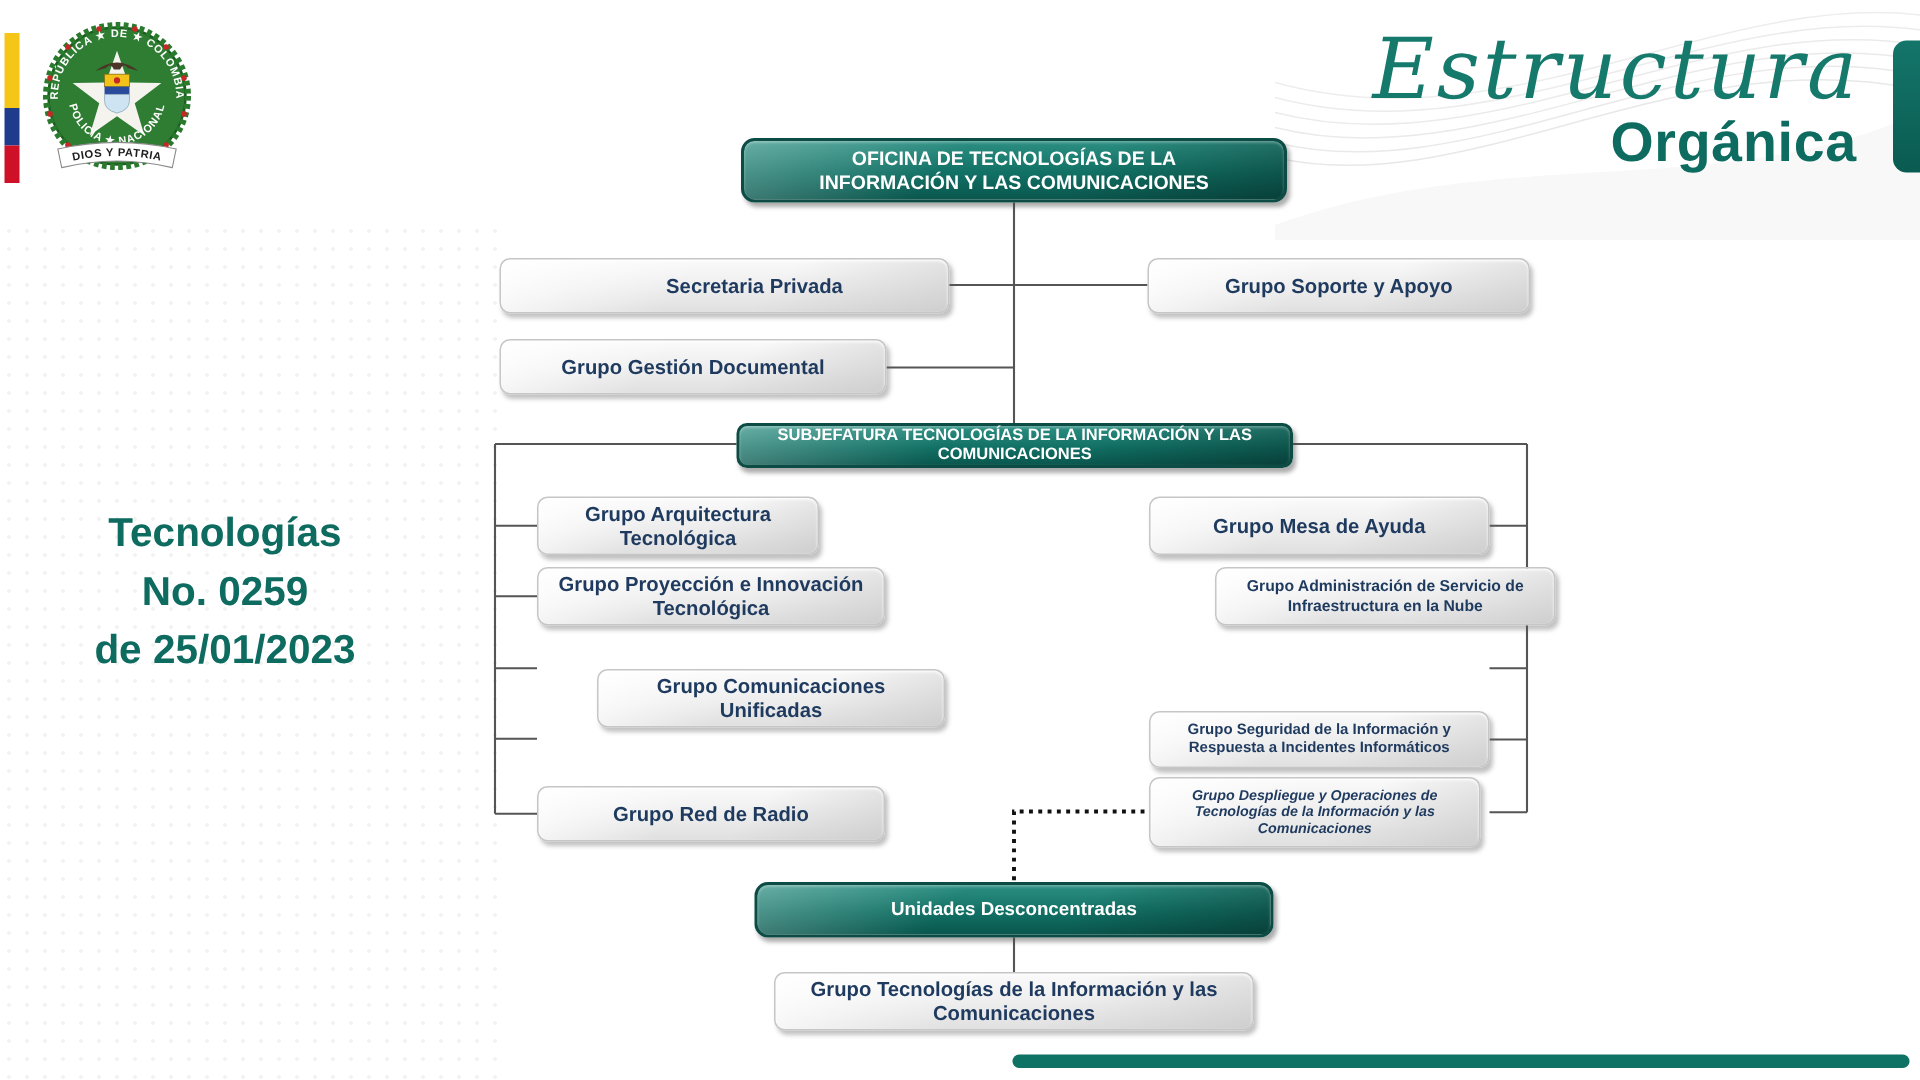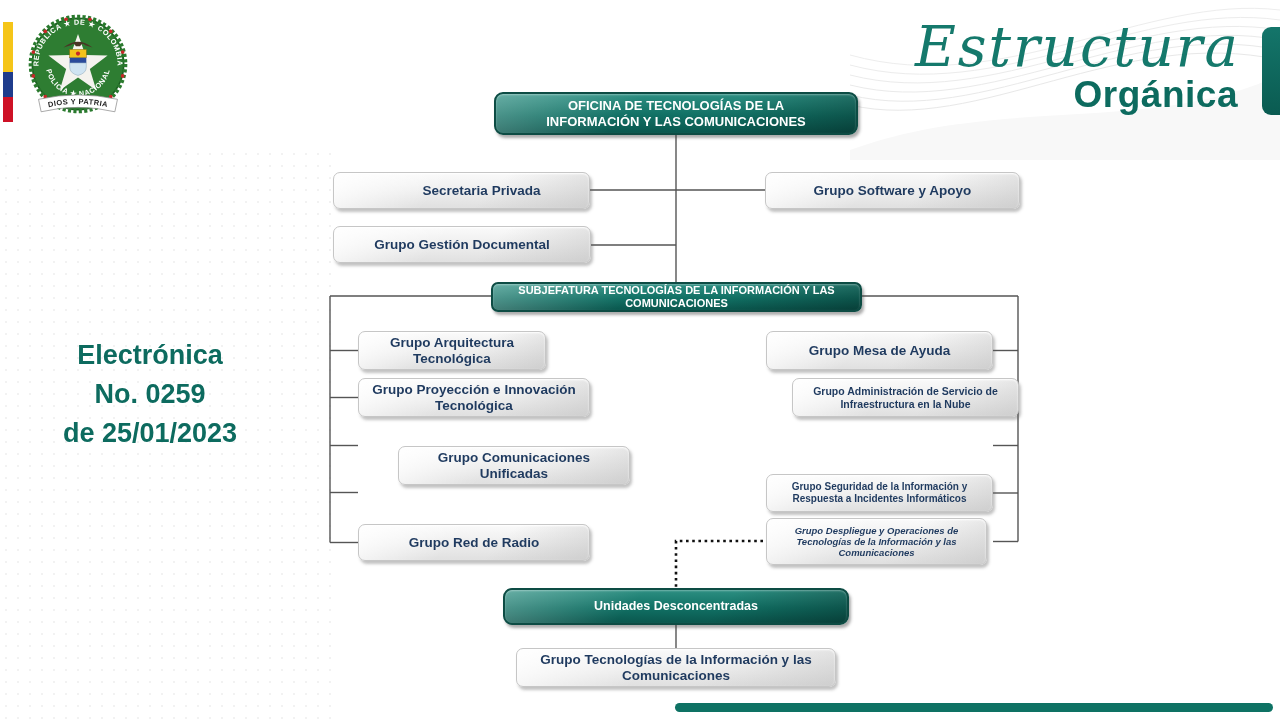--- a/index.html
+++ b/index.html
@@ -108,21 +108,21 @@
     <text font-size="7.2" font-weight="bold" fill="#1d1d1d" letter-spacing="0.4">
       <textPath href="#arcBanner" startOffset="50%" text-anchor="middle">DIOS Y PATRIA</textPath>
     </text>
   </svg>
 
   <div class="script-title">Estructura</div>
   <div class="bold-title">Orgánica</div>
   <div class="side-tab"></div>
 
   <div class="resolution">
-    <div>Electrónica</div>
+    <div>Tecnologías</div>
     <div>No. 0259</div>
     <div>de 25/01/2023</div>
   </div>
 
   <svg id="connectors" width="1280" height="720" viewBox="0 0 1280 720">
     <g stroke="#555555" stroke-width="1.4" fill="none">
       <line x1="676" y1="135" x2="676" y2="283"></line>
       <line x1="590" y1="190" x2="765" y2="190"></line>
       <line x1="591" y1="245" x2="676" y2="245"></line>
       <line x1="330" y1="296" x2="491" y2="296"></line>
@@ -139,35 +139,35 @@
       <line x1="993" y1="445.5" x2="1018" y2="445.5"></line>
       <line x1="993" y1="493" x2="1018" y2="493"></line>
       <line x1="993" y1="541.5" x2="1018" y2="541.5"></line>
       <line x1="676" y1="625" x2="676" y2="648"></line>
     </g>
     <path d="M763,541 L676,541 L676,588" fill="none" stroke="#111111" stroke-width="2.6" stroke-dasharray="2.6 3.6"></path>
   </svg>
 
   <div class="obox teal-box" style="left:494px;top:92px;width:364px;height:43px;font-size:13px;padding:2px 34px;">OFICINA DE TECNOLOGÍAS DE LA INFORMACIÓN Y LAS COMUNICACIONES</div>
 
-  <div class="obox gray-box" style="left:333px;top:172px;width:257px;height:37px;font-size:13.5px;padding-left:40px;">Secretaria Privada</div>
+  <div class="obox gray-box" style="left:333px;top:172px;width:300px;height:37px;font-size:13.5px;padding-left:40px;">Secretaria Privada</div>
 
-  <div class="obox gray-box" style="left:765px;top:172px;width:255px;height:37px;font-size:13.5px;">Grupo Software y Apoyo</div>
+  <div class="obox gray-box" style="left:765px;top:172px;width:255px;height:37px;font-size:13.5px;">Grupo Soporte y Apoyo</div>
 
   <div class="obox gray-box" style="left:333px;top:226px;width:258px;height:37px;font-size:13.5px;">Grupo Gestión Documental</div>
 
   <div class="obox teal-box" style="left:491px;top:282px;width:371px;height:30px;font-size:11px;padding:1px 14px;border-radius:7px;">SUBJEFATURA TECNOLOGÍAS DE LA INFORMACIÓN Y LAS COMUNICACIONES</div>
 
   <div class="obox gray-box" style="left:358px;top:331px;width:188px;height:39px;font-size:13.5px;padding:2px 10px;">Grupo Arquitectura Tecnológica</div>
   <div class="obox gray-box" style="left:358px;top:378px;width:232px;height:39px;font-size:13.5px;padding:2px 10px;">Grupo Proyección e Innovación Tecnológica</div>
   <div class="obox gray-box" style="left:358px;top:446px;width:232px;height:39px;font-size:13.5px;padding:2px 10px;margin-left:40px;">Grupo Comunicaciones Unificadas</div>
   <div class="obox gray-box" style="left:358px;top:524px;width:232px;height:37px;font-size:13.5px;padding:2px 10px;">Grupo Red de Radio</div>
 
   <div class="obox gray-box" style="left:766px;top:331px;width:227px;height:39px;font-size:13.5px;padding:2px 10px;">Grupo Mesa de Ayuda</div>
-  <div class="obox gray-box" style="left:792px;top:378px;width:227px;height:39px;font-size:10.5px;padding:2px 8px;">Grupo Administración de Servicio de Infraestructura en la Nube</div>
+  <div class="obox gray-box" style="left:810px;top:378px;width:227px;height:39px;font-size:10.5px;padding:2px 8px;">Grupo Administración de Servicio de Infraestructura en la Nube</div>
   <div class="obox gray-box" style="left:766px;top:474px;width:227px;height:38px;font-size:10px;padding:2px 6px;">Grupo Seguridad de la Información y Respuesta a Incidentes Informáticos</div>
   <div class="obox gray-box" style="left:766px;top:518px;width:221px;height:47px;font-size:9.5px;padding:2px 6px;font-style:italic;">Grupo Despliegue y Operaciones de Tecnologías de la Información y las Comunicaciones</div>
 
   <div class="obox teal-box" style="left:503px;top:588px;width:346px;height:37px;font-size:12.5px;">Unidades Desconcentradas</div>
 
   <div class="obox gray-box" style="left:516px;top:648px;width:320px;height:39px;font-size:13.5px;padding:2px 14px;">Grupo Tecnologías de la Información y las Comunicaciones</div>
 
   <div class="bottom-bar"></div>
 
 </div>

